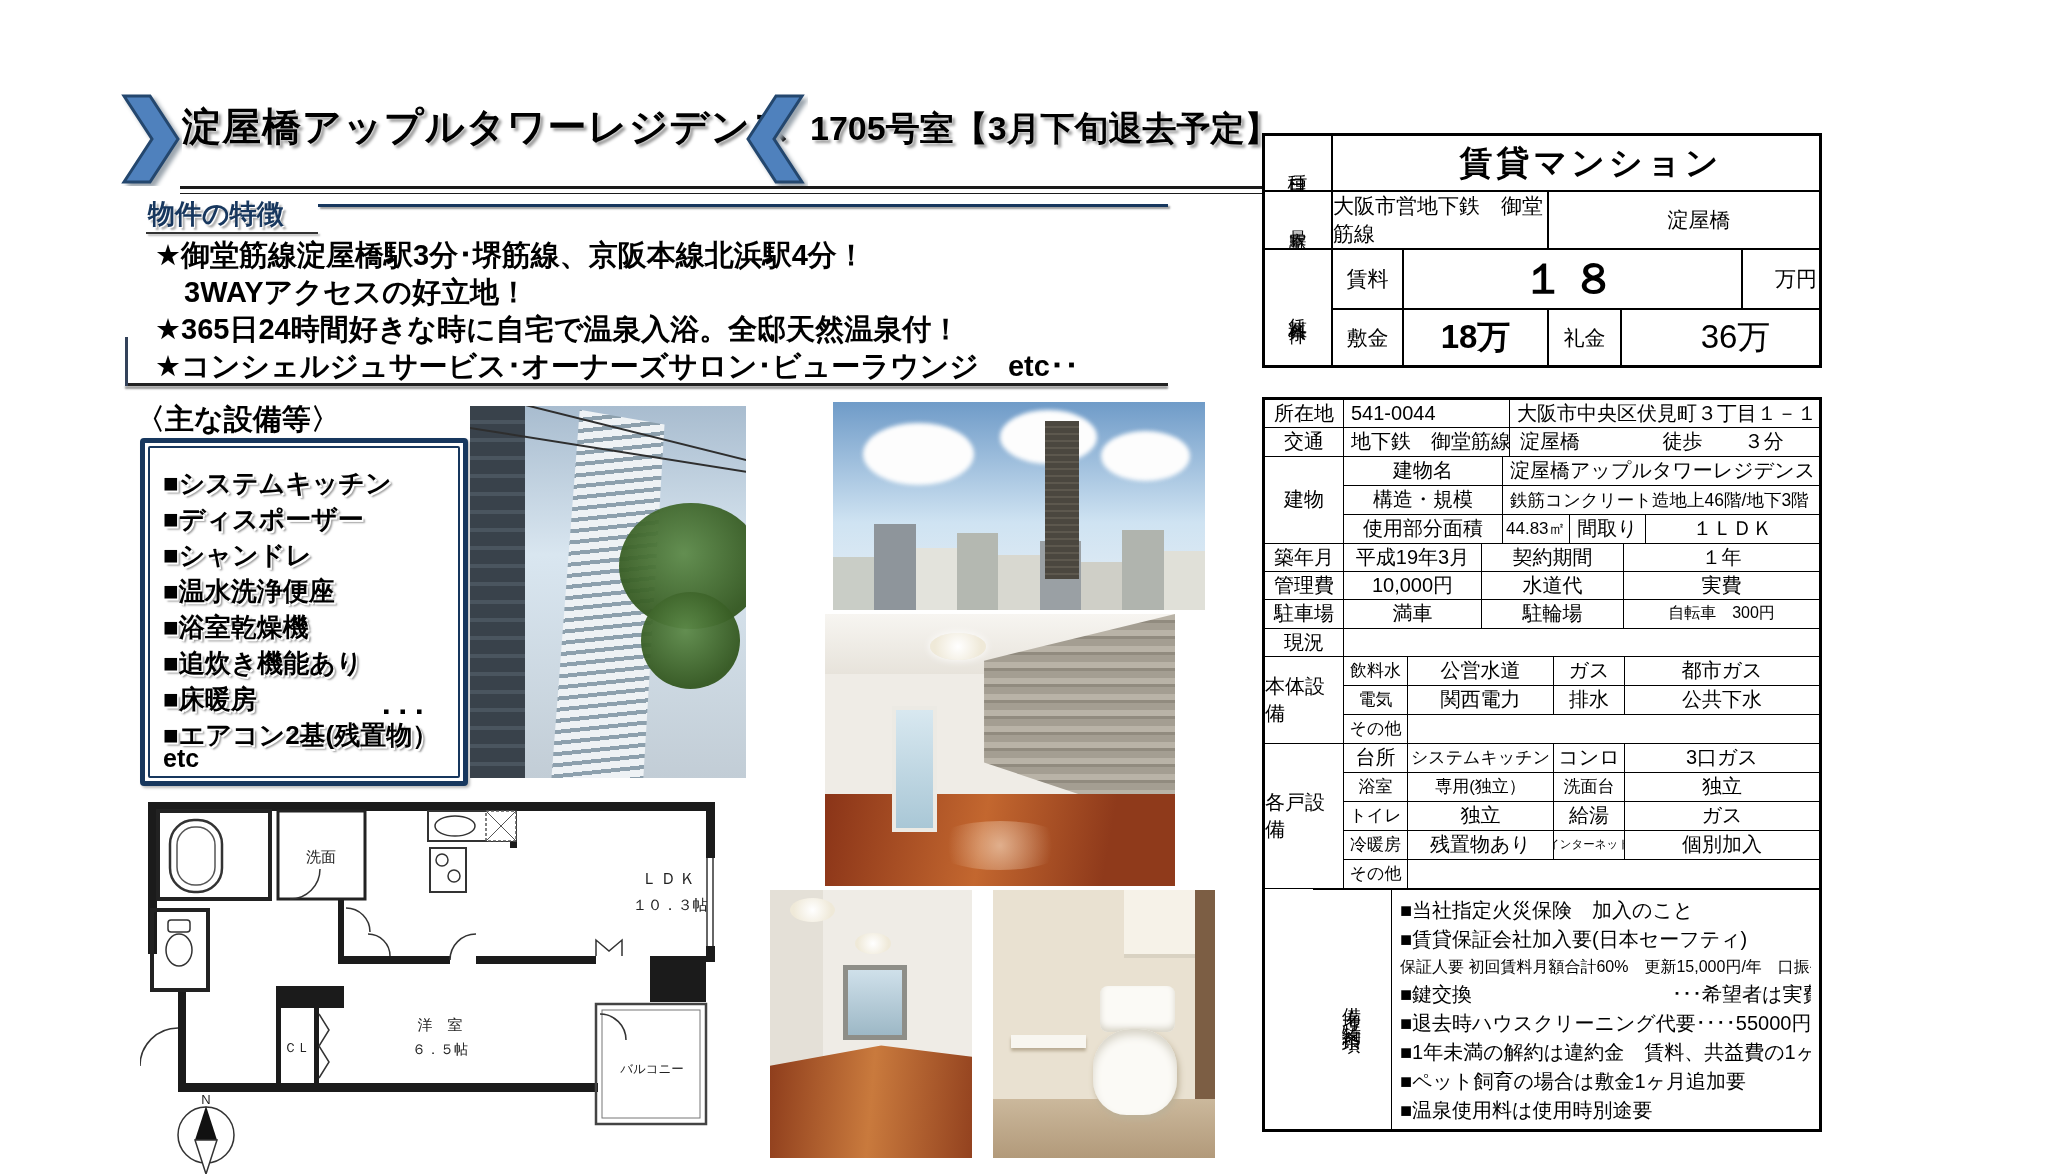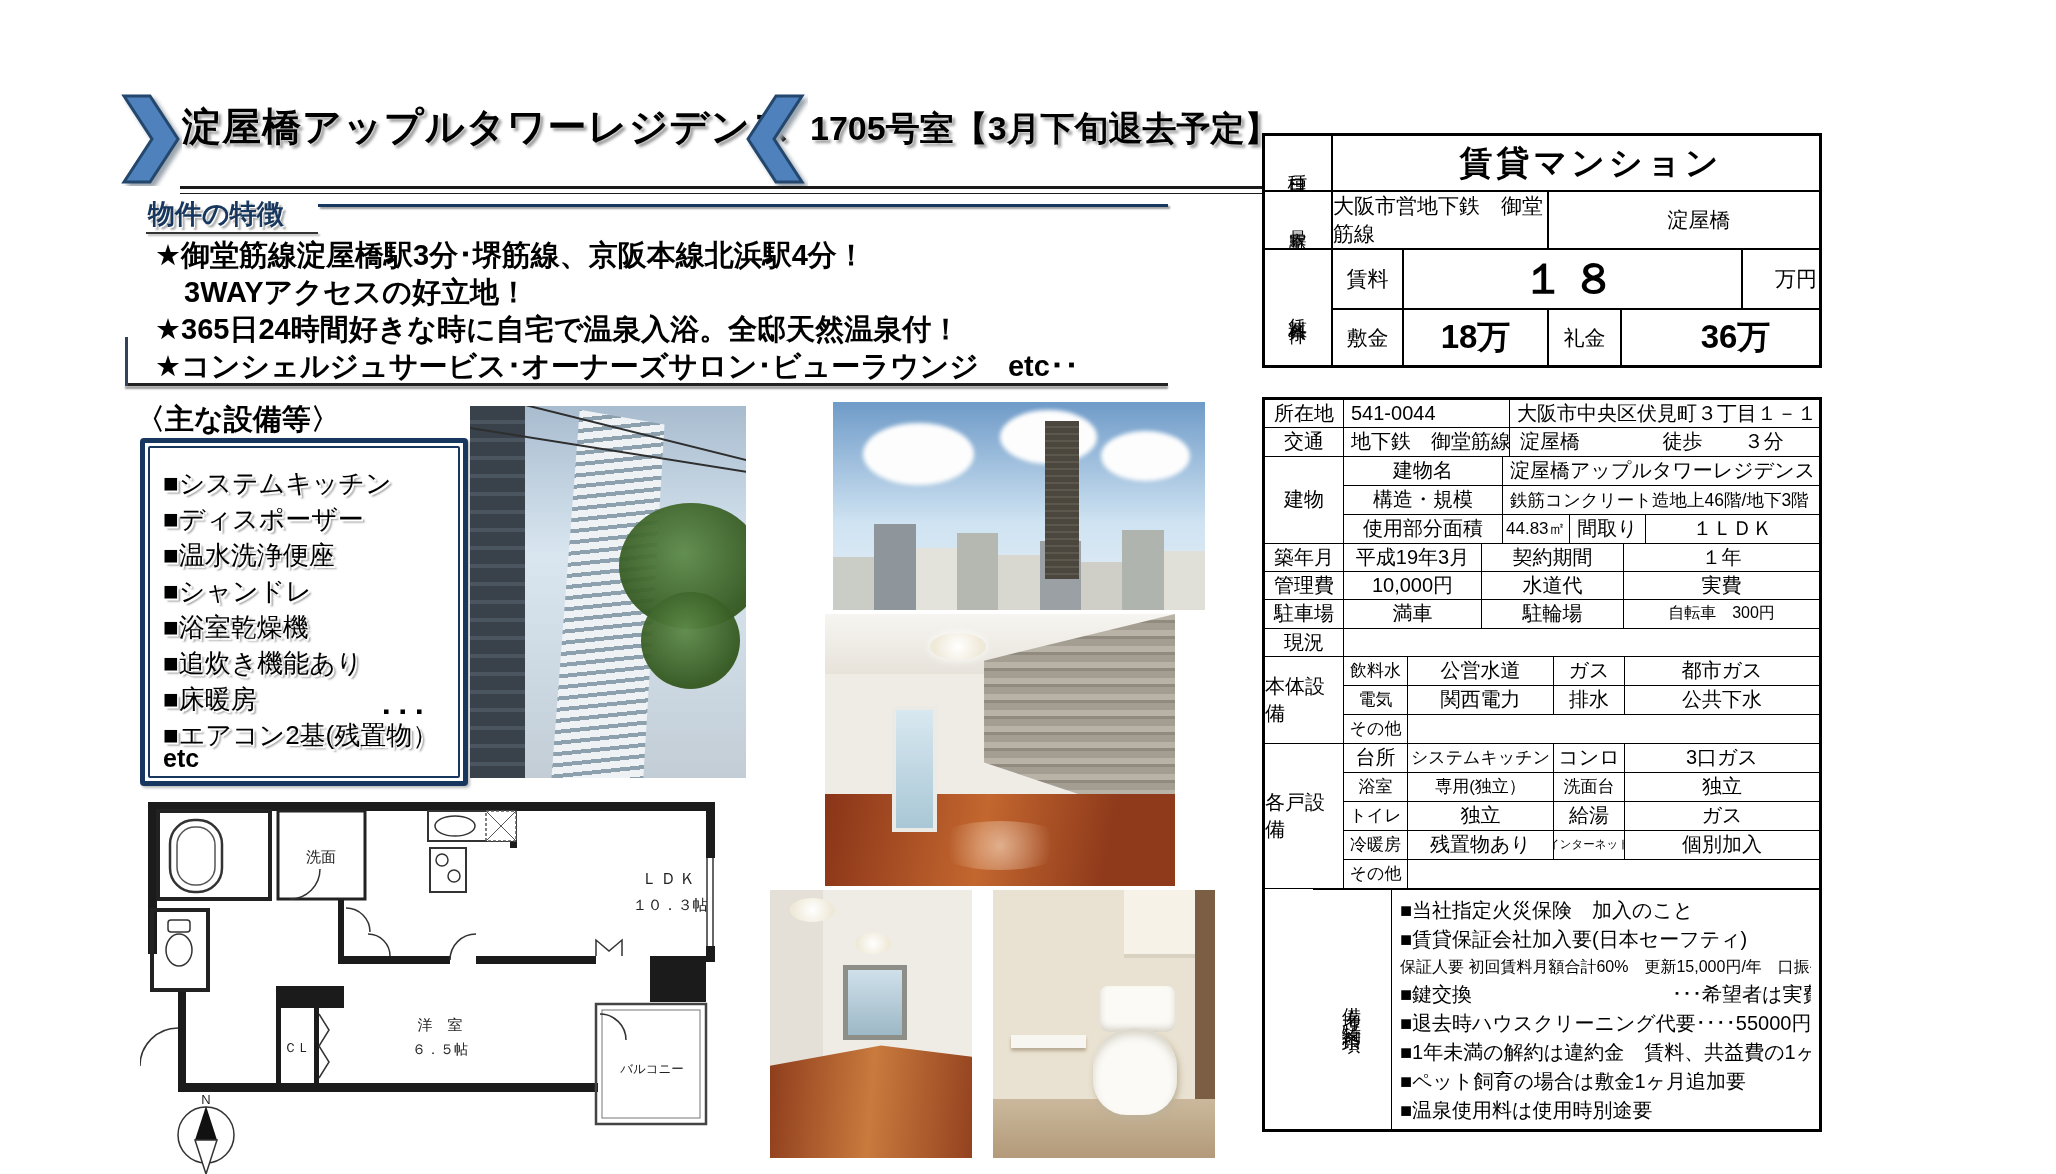--- a/index.html
+++ b/index.html
@@ -27,21 +27,21 @@
   .feat-bottom{position:absolute;left:125px;top:383px;width:1043px;height:3px;background:#222;
     box-shadow:0 3px 2px #999;}
   .feat-left{position:absolute;left:125px;top:337px;width:3px;height:49px;background:#33425a;}
 
   
   .equip-title{position:absolute;left:136px;top:400px;font-size:29px;font-weight:800;}
   .equip-box{position:absolute;left:140px;top:438px;width:328px;height:348px;border:5px solid #17375e;
     border-radius:4px;background:#fff;box-shadow:2px 2px 3px #bbb;box-sizing:border-box;}
   .equip-inner{position:absolute;left:3px;top:3px;right:3px;bottom:3px;border:2px solid #17375e;border-radius:2px;}
   .equip-items{position:absolute;left:18px;top:22px;}
-  .equip-items p{margin:0;height:36px;line-height:36px;font-size:26px;font-weight:400;white-space:nowrap;
+  .equip-items p{margin:0;height:36px;line-height:36px;font-size:26px;font-weight:700;white-space:nowrap;
     text-shadow:1.5px 1.5px 0 #fff,3px 3px 2px #999;}
   .equip-more{position:absolute;right:34px;bottom:52px;font-size:27px;font-weight:800;letter-spacing:3px;}
   .equip-etc{position:absolute;left:18px;bottom:8px;font-size:25px;font-weight:800;}
 
   
   .photo{position:absolute;overflow:hidden;}
   .ph-build{left:470px;top:406px;width:276px;height:372px;background:linear-gradient(180deg,#a8bccf,#d9e6f0 40%,#c2cdd6);}
   .ph-build .dark-bldg{position:absolute;left:0;top:0;width:20%;height:100%;
     background:repeating-linear-gradient(180deg,#39424b 0 14px,#4a555f 14px 18px);}
   .ph-build .tower{position:absolute;left:18%;top:0;width:64%;height:100%;
@@ -151,22 +151,22 @@
   </div>
   <div class="feat-bottom"></div>
   <div class="feat-left"></div>
 
   <div class="equip-title">〈主な設備等〉</div>
   <div class="equip-box">
     <div class="equip-inner"></div>
     <div class="equip-items">
       <p>■システムキッチン</p>
       <p>■ディスポーザー</p>
+      <p>■シャンドレ</p>
       <p>■温水洗浄便座</p>
-      <p>■シャンドレ</p>
       <p>■浴室乾燥機</p>
       <p>■追炊き機能あり</p>
       <p>■床暖房</p>
       <p>■エアコン2基(残置物）</p>
     </div>
     <div class="equip-more">･･･</div>
     <div class="equip-etc">etc</div>
   </div>
 
   <div class="photo ph-build">
@@ -301,21 +301,21 @@
     <div class="pc lr" style="grid-area:2/4/3/7">淀屋橋</div>
 
     <div class="pc vert lb" style="grid-area:3/1/5/2;font-size:19px;letter-spacing:3px">賃料条件</div>
     <div class="pc" style="grid-area:3/2/4/3">賃料</div>
     <div class="pc" style="grid-area:3/3/4/6;font-size:42px;font-weight:700;letter-spacing:8px">１８</div>
     <div class="pc lr" style="grid-area:3/6/4/7">万円</div>
 
     <div class="pc lb" style="grid-area:4/2/5/3">敷金</div>
     <div class="pc lb" style="grid-area:4/3/5/4;font-size:33px;font-weight:700">18万</div>
     <div class="pc lb" style="grid-area:4/4/5/5">礼金</div>
-    <div class="pc lr lb" style="grid-area:4/5/5/7;font-size:33px;font-weight:700">36万</div>
+    <div class="pc lr lb" style="grid-area:4/5/5/7;font-size:33px;font-weight:400">36万</div>
   </div>
 
   <div class="detail-table">
 
     <div class="grp" style="height:29px">
       <div class="gh">所在地</div>
       <div class="gbody">
           <div class="grow" style="border-bottom:none;height:100%">
         <div class="dc left" style="width:158px">541-0044</div>
         <div class="dc left" style="flex:1">大阪市中央区伏見町３丁目１－１</div>

